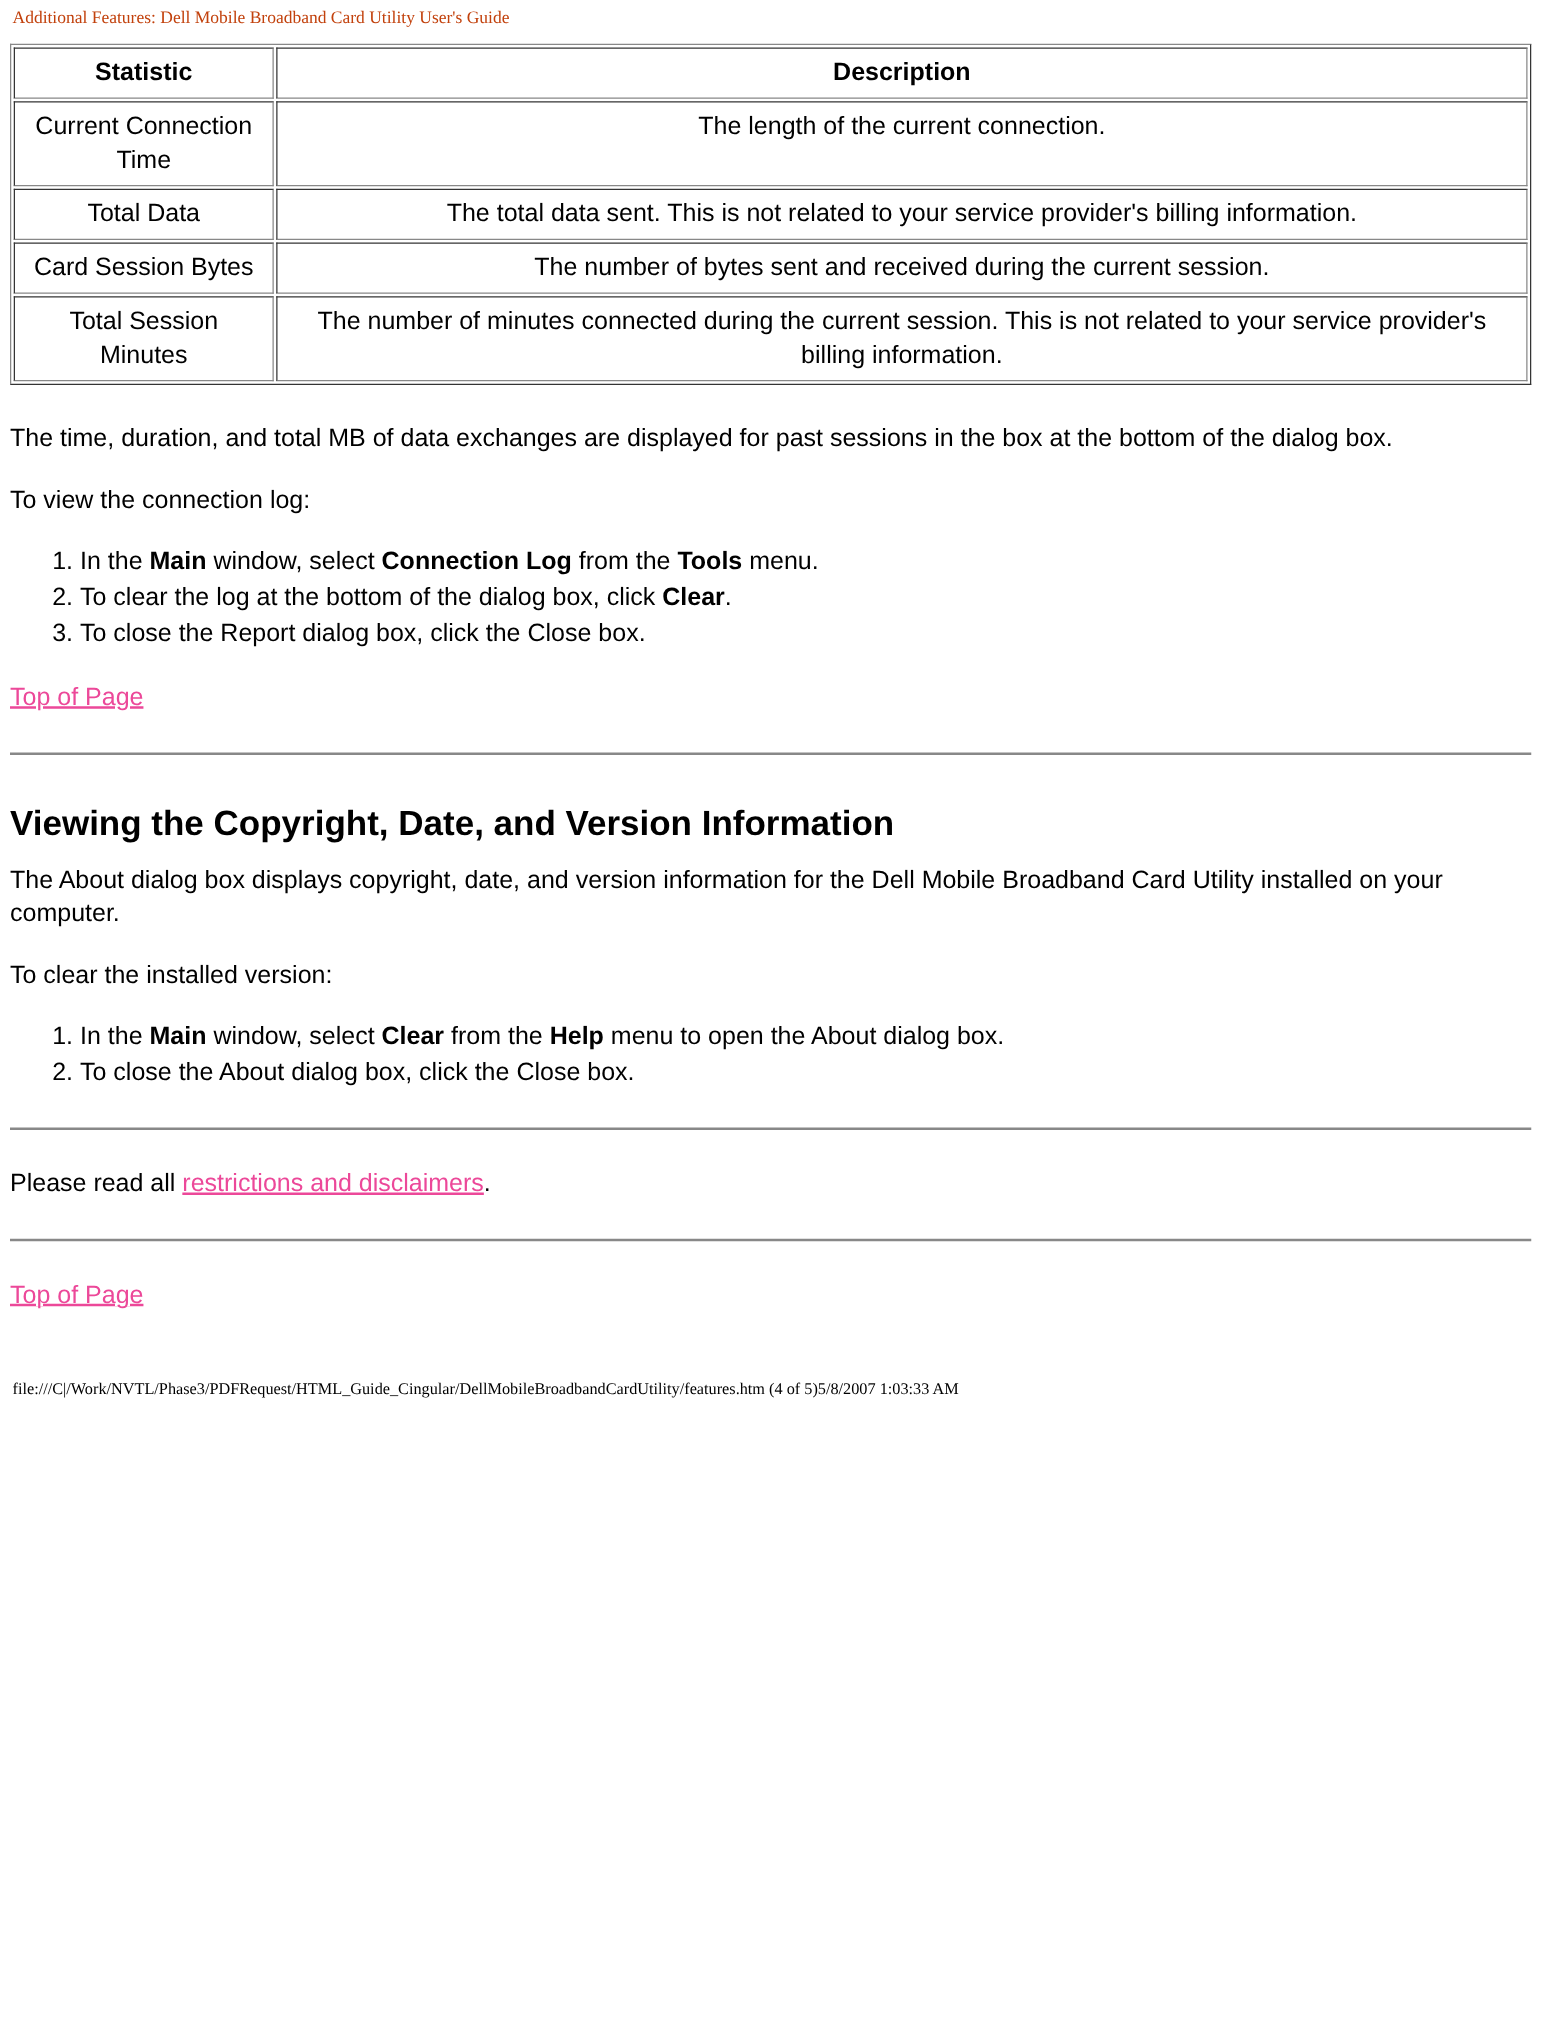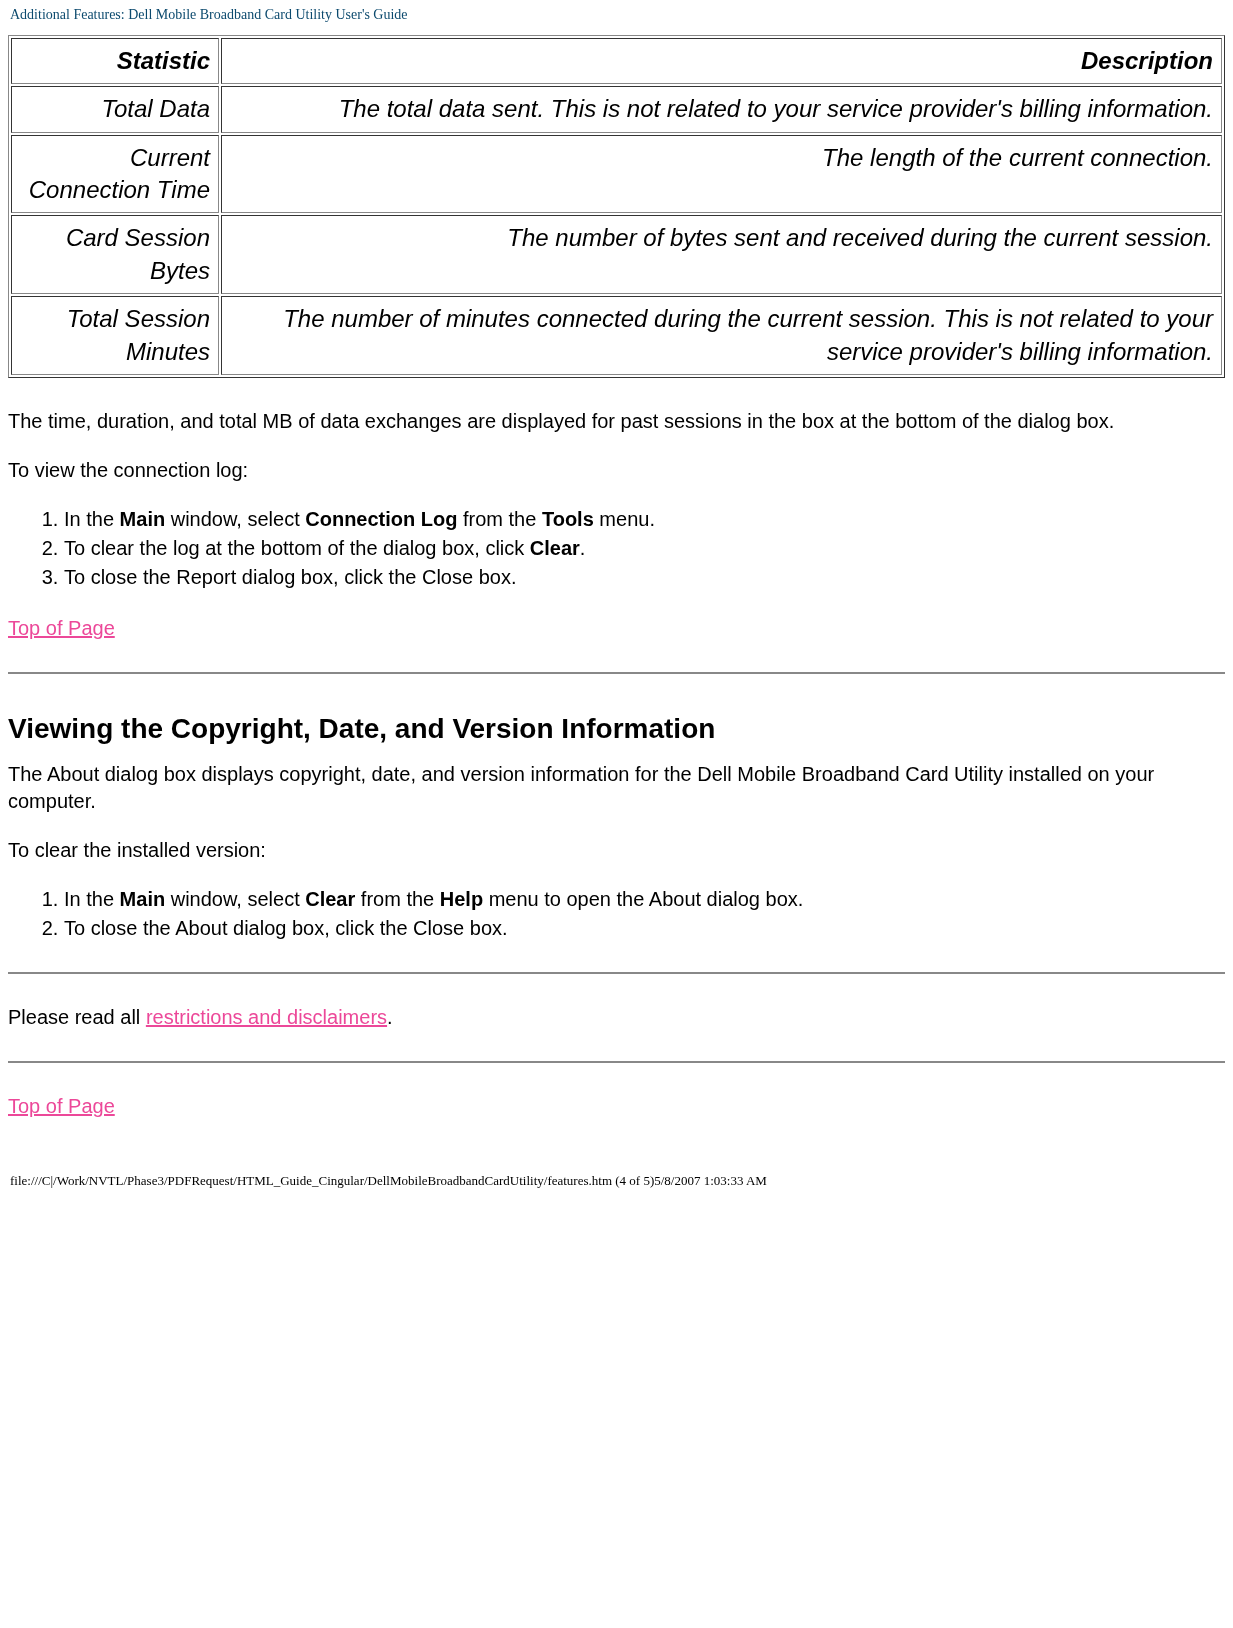--- a/index.html
+++ b/index.html
@@ -7,37 +7,36 @@
       font-size: 20px;
       margin: 0;
       padding: 0 8px;
       color: #000;
       line-height: 1.35;
     }
     .page-header {
       font-family: "Times New Roman", Times, serif;
       font-size: 14px;
       padding: 6px 2px 10px;
-      color: #0c4a6e;
+      color: #c2410c;
     }
     table.statistics {
       width: 100%;
       border-collapse: separate;
       border-spacing: 2px;
       border: 1px outset #888;
       margin: 0 0 30px 0;
     }
     table.statistics th,
     table.statistics td {
       border: 1px inset #888;
       padding: 6px 8px;
-      text-align: right;
+      text-align: center;
       vertical-align: top;
-      font-size: 24px;
-      font-style: italic;
+      font-size: 20px;
     }
     table.statistics th {
       font-weight: bold;
     }
     .col-stat {
       width: 190px;
     }
     p.body {
       margin: 0 0 22px 0;
     }
@@ -76,26 +75,26 @@
 
 <table class="statistics">
   <thead>
     <tr>
       <th class="col-stat">Statistic</th>
       <th>Description</th>
     </tr>
   </thead>
   <tbody>
     <tr>
+      <td class="col-stat">Current Connection Time</td>
+      <td>The length of the current connection.</td>
+    </tr>
+    <tr>
       <td class="col-stat">Total Data</td>
       <td>The total data sent. This is not related to your service provider's billing information.</td>
-    </tr>
-    <tr>
-      <td class="col-stat">Current Connection Time</td>
-      <td>The length of the current connection.</td>
     </tr>
     <tr>
       <td class="col-stat">Card Session Bytes</td>
       <td>The number of bytes sent and received during the current session.</td>
     </tr>
     <tr>
       <td class="col-stat">Total Session Minutes</td>
       <td>The number of minutes connected during the current session. This is not related to your service provider's billing information.</td>
     </tr>
   </tbody>

